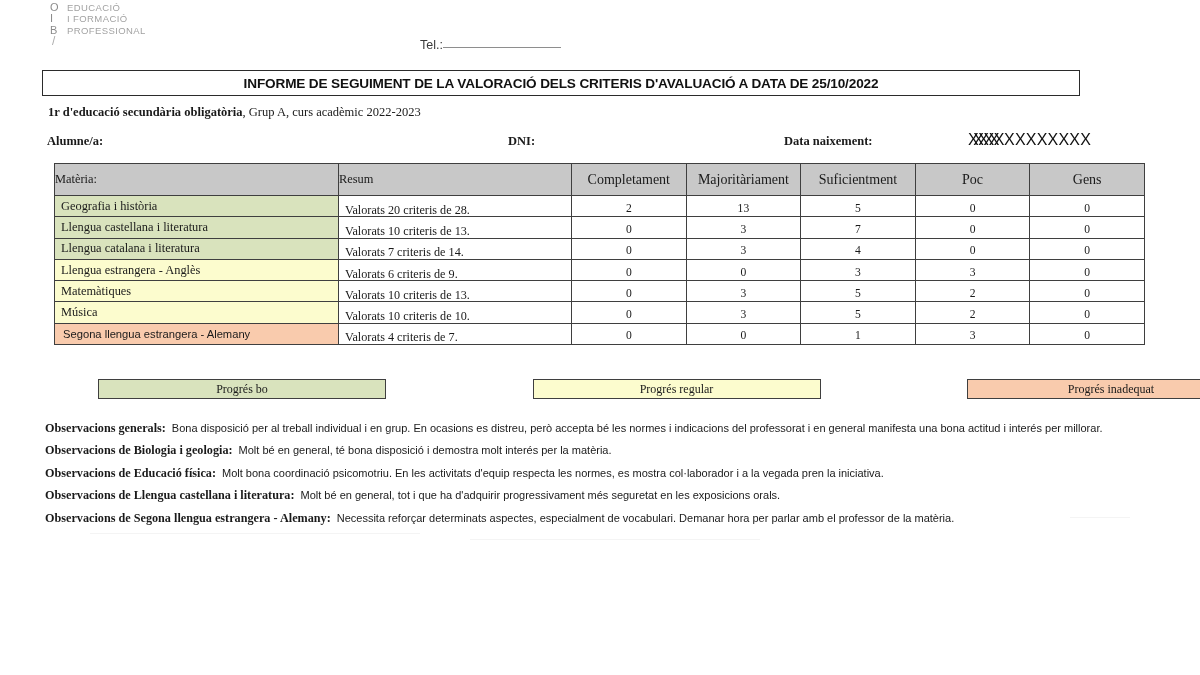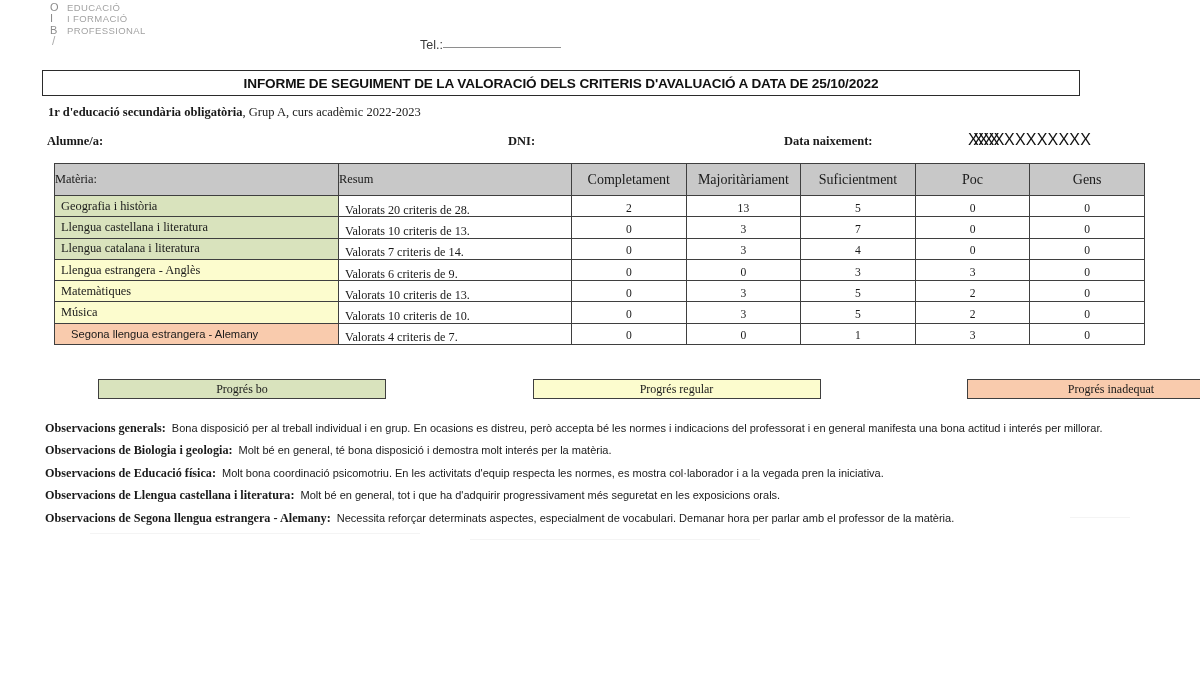--- a/index.html
+++ b/index.html
@@ -141,21 +141,21 @@
 
   col.c-matter { width: 284px; }
   col.c-resum  { width: 233px; }
   col.c-num    { width: 114.6px; }
 
   td.matter {
     padding-left: 6px;
     font-size: 12.4px;
     white-space: nowrap;
   }
-  td.matter.indent { padding-left: 16px; font-family: "Liberation Sans", sans-serif; font-size: 11.2px; }
+  td.matter.indent { padding-left: 8px; font-family: "Liberation Sans", sans-serif; font-size: 11.2px; }
   td.resum {
     padding-left: 6px;
     font-size: 12.2px;
     position: relative;
     top: 4px;
     white-space: nowrap;
   }
   td.num {
     text-align: center;
     font-size: 11.6px;

